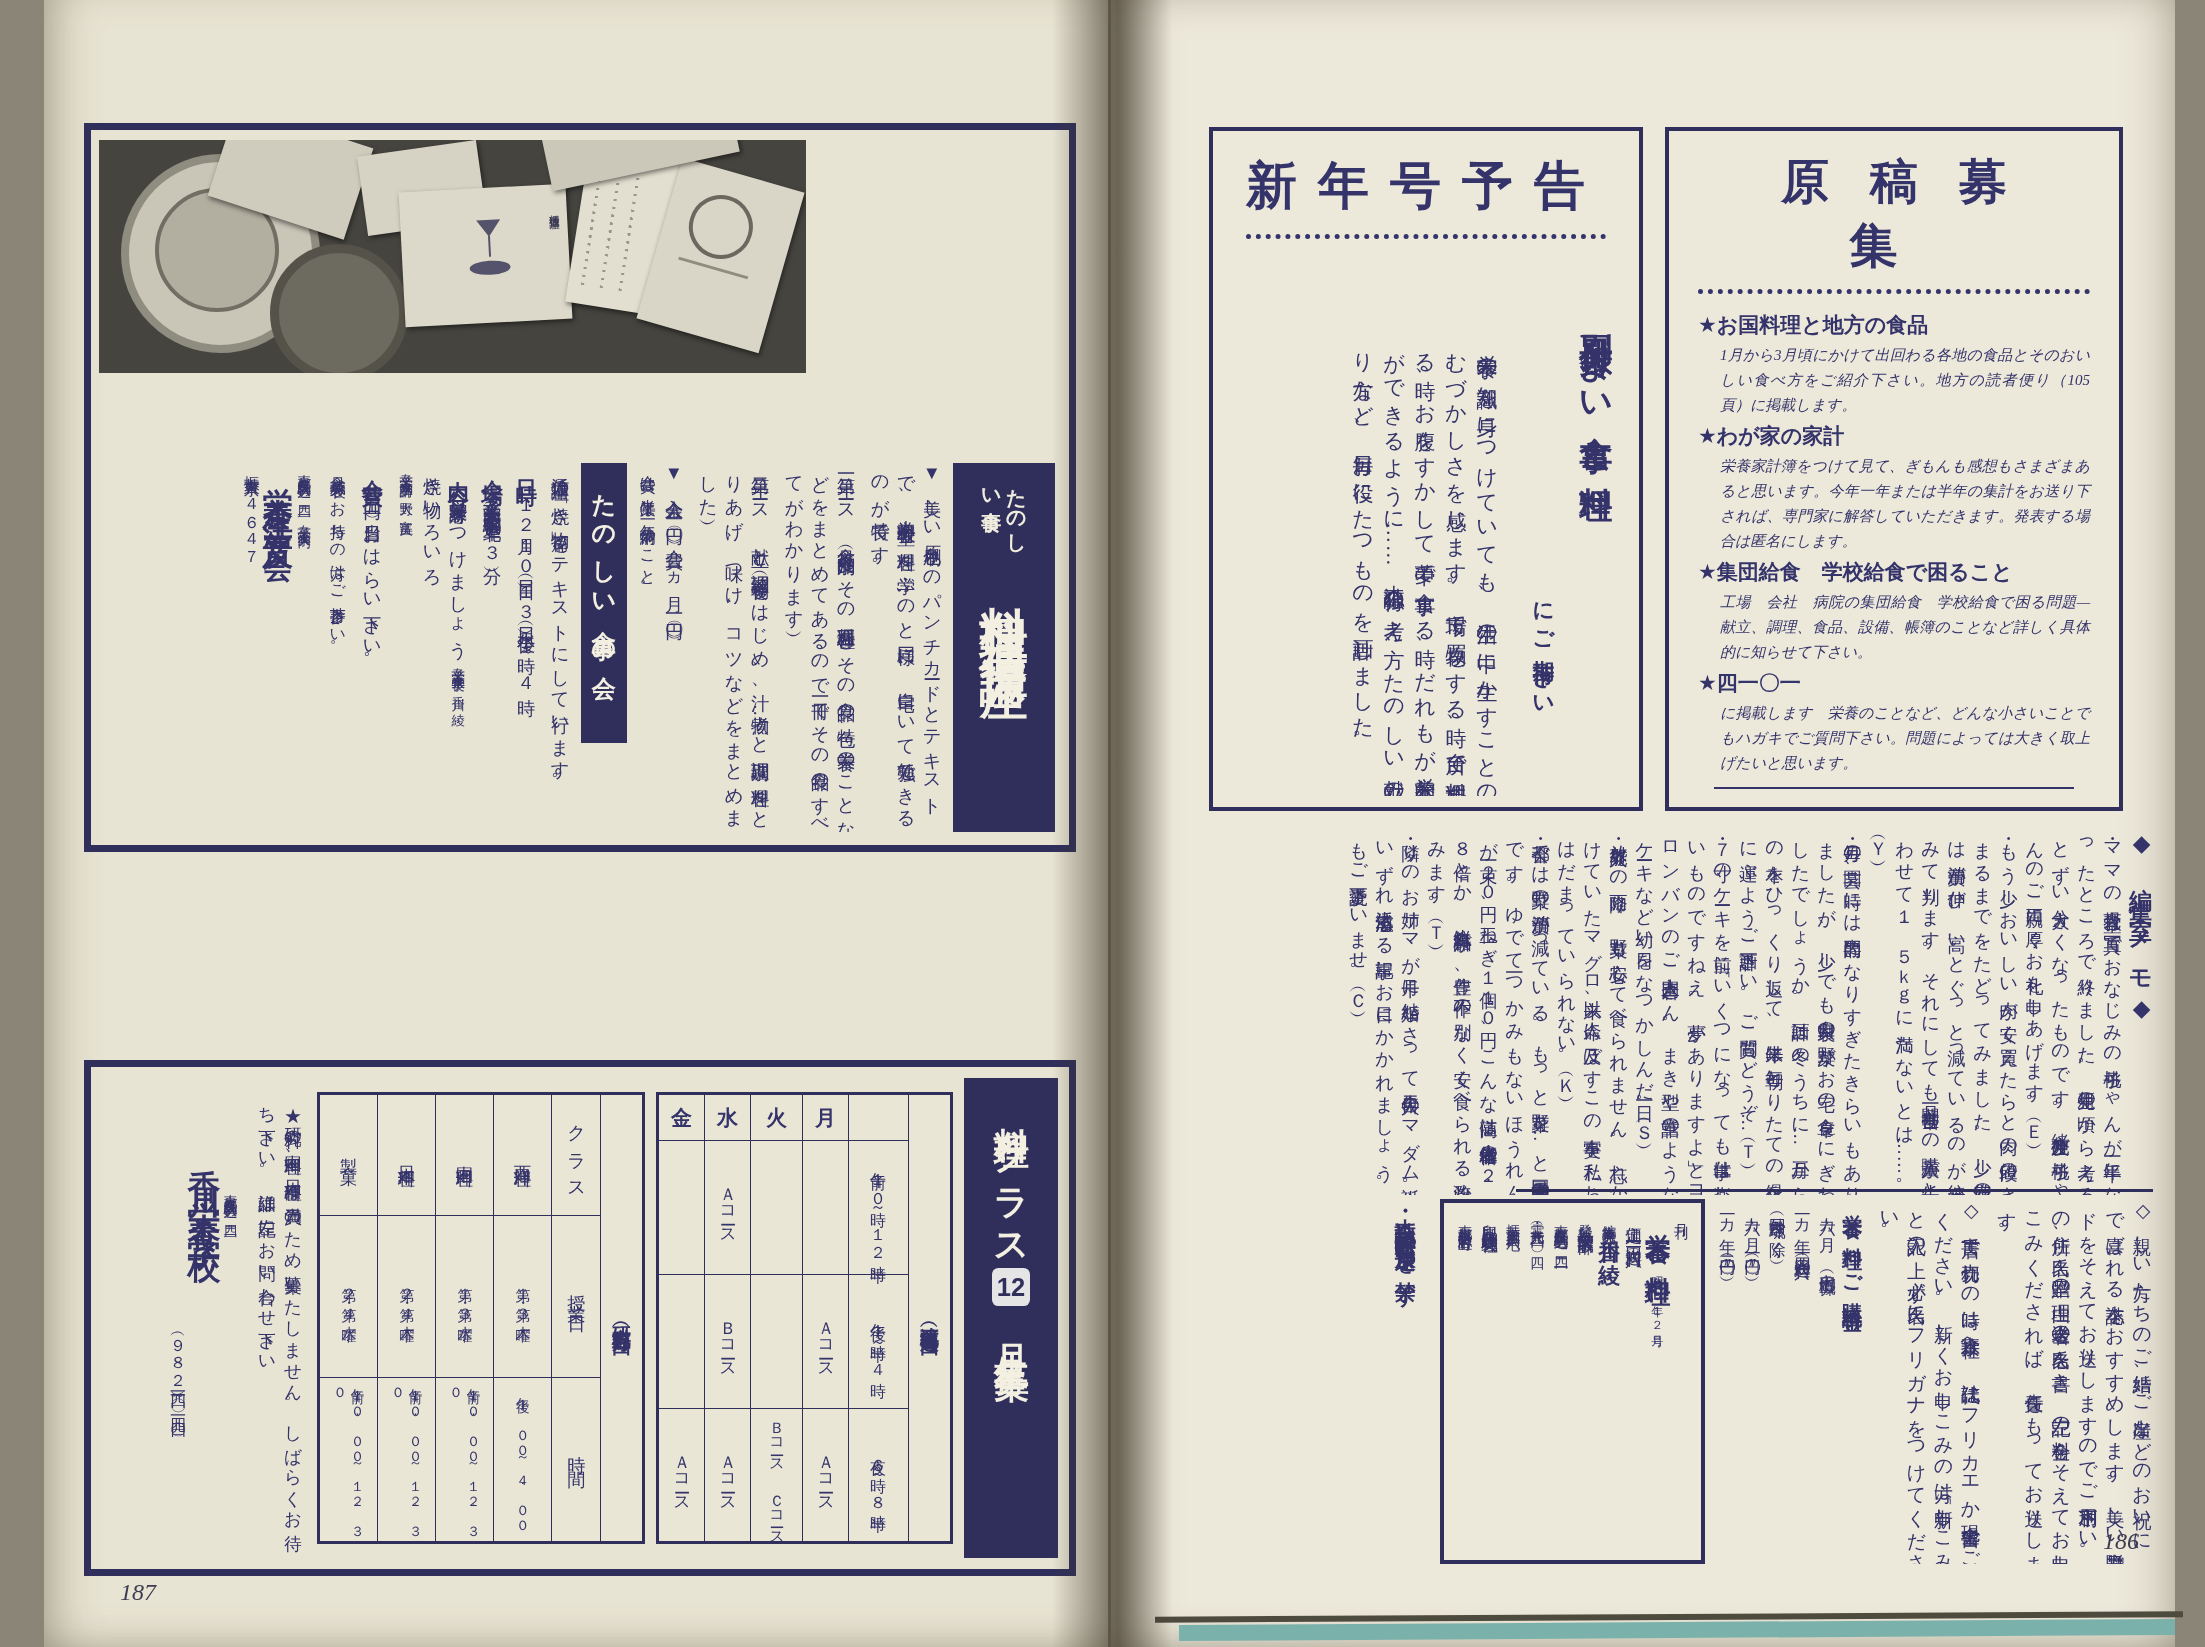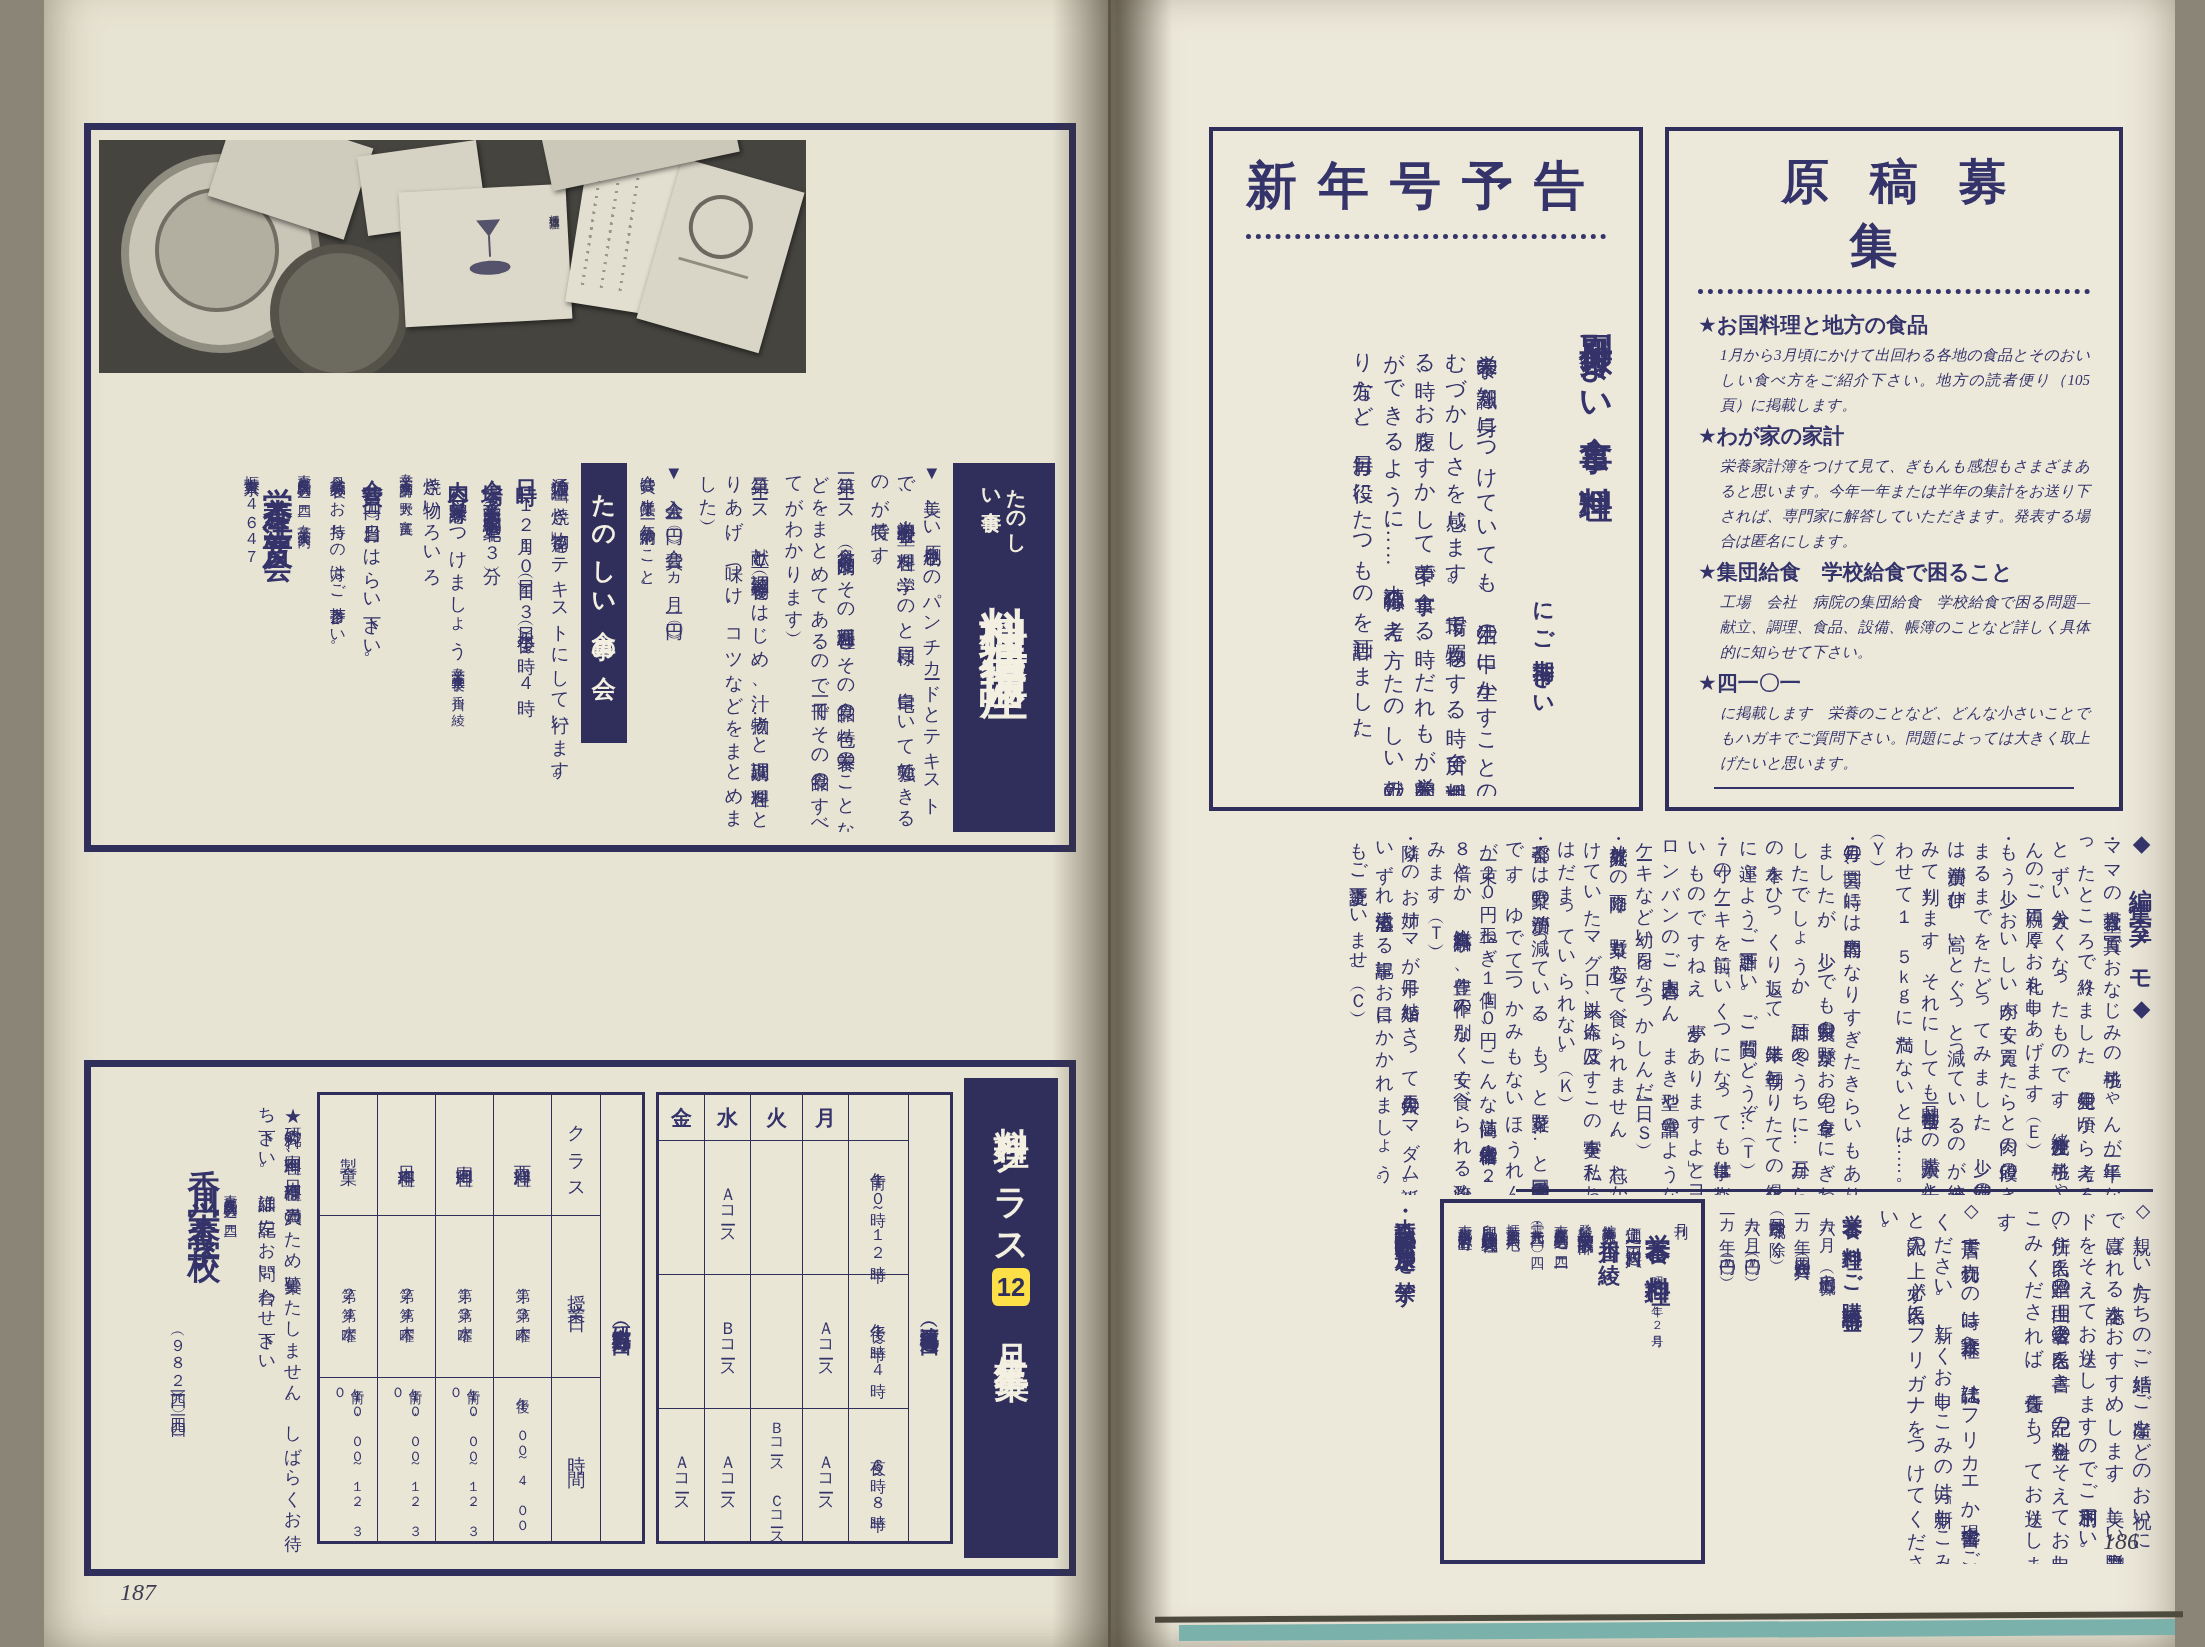--- a/index.html
+++ b/index.html
@@ -35,21 +35,21 @@
   .b2{width:46px;height:280px;flex:0 0 auto;background:#302f5c;display:flex;justify-content:center;}
   .b2-title{writing-mode:vertical-rl;color:#f3f0e2;font-size:24px;letter-spacing:6.4px;font-weight:bold;padding-top:12.7px;font-family:"Liberation Sans","DejaVu Sans",sans-serif;}
 
   .coursetext{position:absolute;left:17.5px;right:14.3px;top:333px;bottom:12.7px;display:flex;flex-direction:row-reverse;gap:8px;overflow:hidden;}
   .coursetext .vtext{height:100%;}
 
   
   .classbox-in{position:absolute;left:11px;right:11px;top:11px;bottom:11px;display:flex;flex-direction:row-reverse;gap:11px;align-items:center;overflow:hidden;}
   .b3{width:94px;height:100%;justify-content:flex-start;padding-top:21px;box-sizing:border-box;}
   .b3 .vt{writing-mode:vertical-rl;color:#f3f0e2;font-size:35px;letter-spacing:8px;font-weight:bold;font-family:"Liberation Sans","DejaVu Sans",sans-serif;}
-  .numbox{width:38px;height:38px;background:#fde047;color:#302f5c;font-size:25.5px;font-weight:bold;display:flex;align-items:center;justify-content:center;border-radius:6.4px;margin:9.6px 0;font-family:"Liberation Sans","DejaVu Sans",sans-serif;}
+  .numbox{width:38px;height:38px;background:#e5e5e5;color:#302f5c;font-size:25.5px;font-weight:bold;display:flex;align-items:center;justify-content:center;border-radius:6.4px;margin:9.6px 0;font-family:"Liberation Sans","DejaVu Sans",sans-serif;}
   .tbl{display:flex;flex-direction:row-reverse;border:3.2px solid #302f5c;height:446px;flex:0 0 auto;background:#eae6d6;}
   .tcol{display:flex;flex-direction:column;}
   .tcol:not(:first-child){border-right:1.6px solid #302f5c;}
   .tc{display:flex;align-items:center;justify-content:center;box-sizing:border-box;flex:0 0 auto;}
   .tc + .tc{border-top:1.6px solid #302f5c;}
   .tc .vtext{height:auto;}
   .daycell{height:45px;font-size:21px;font-weight:bold;}
   .lblcol{width:41px;}
   .lblcol .tc{height:100%;}
 

